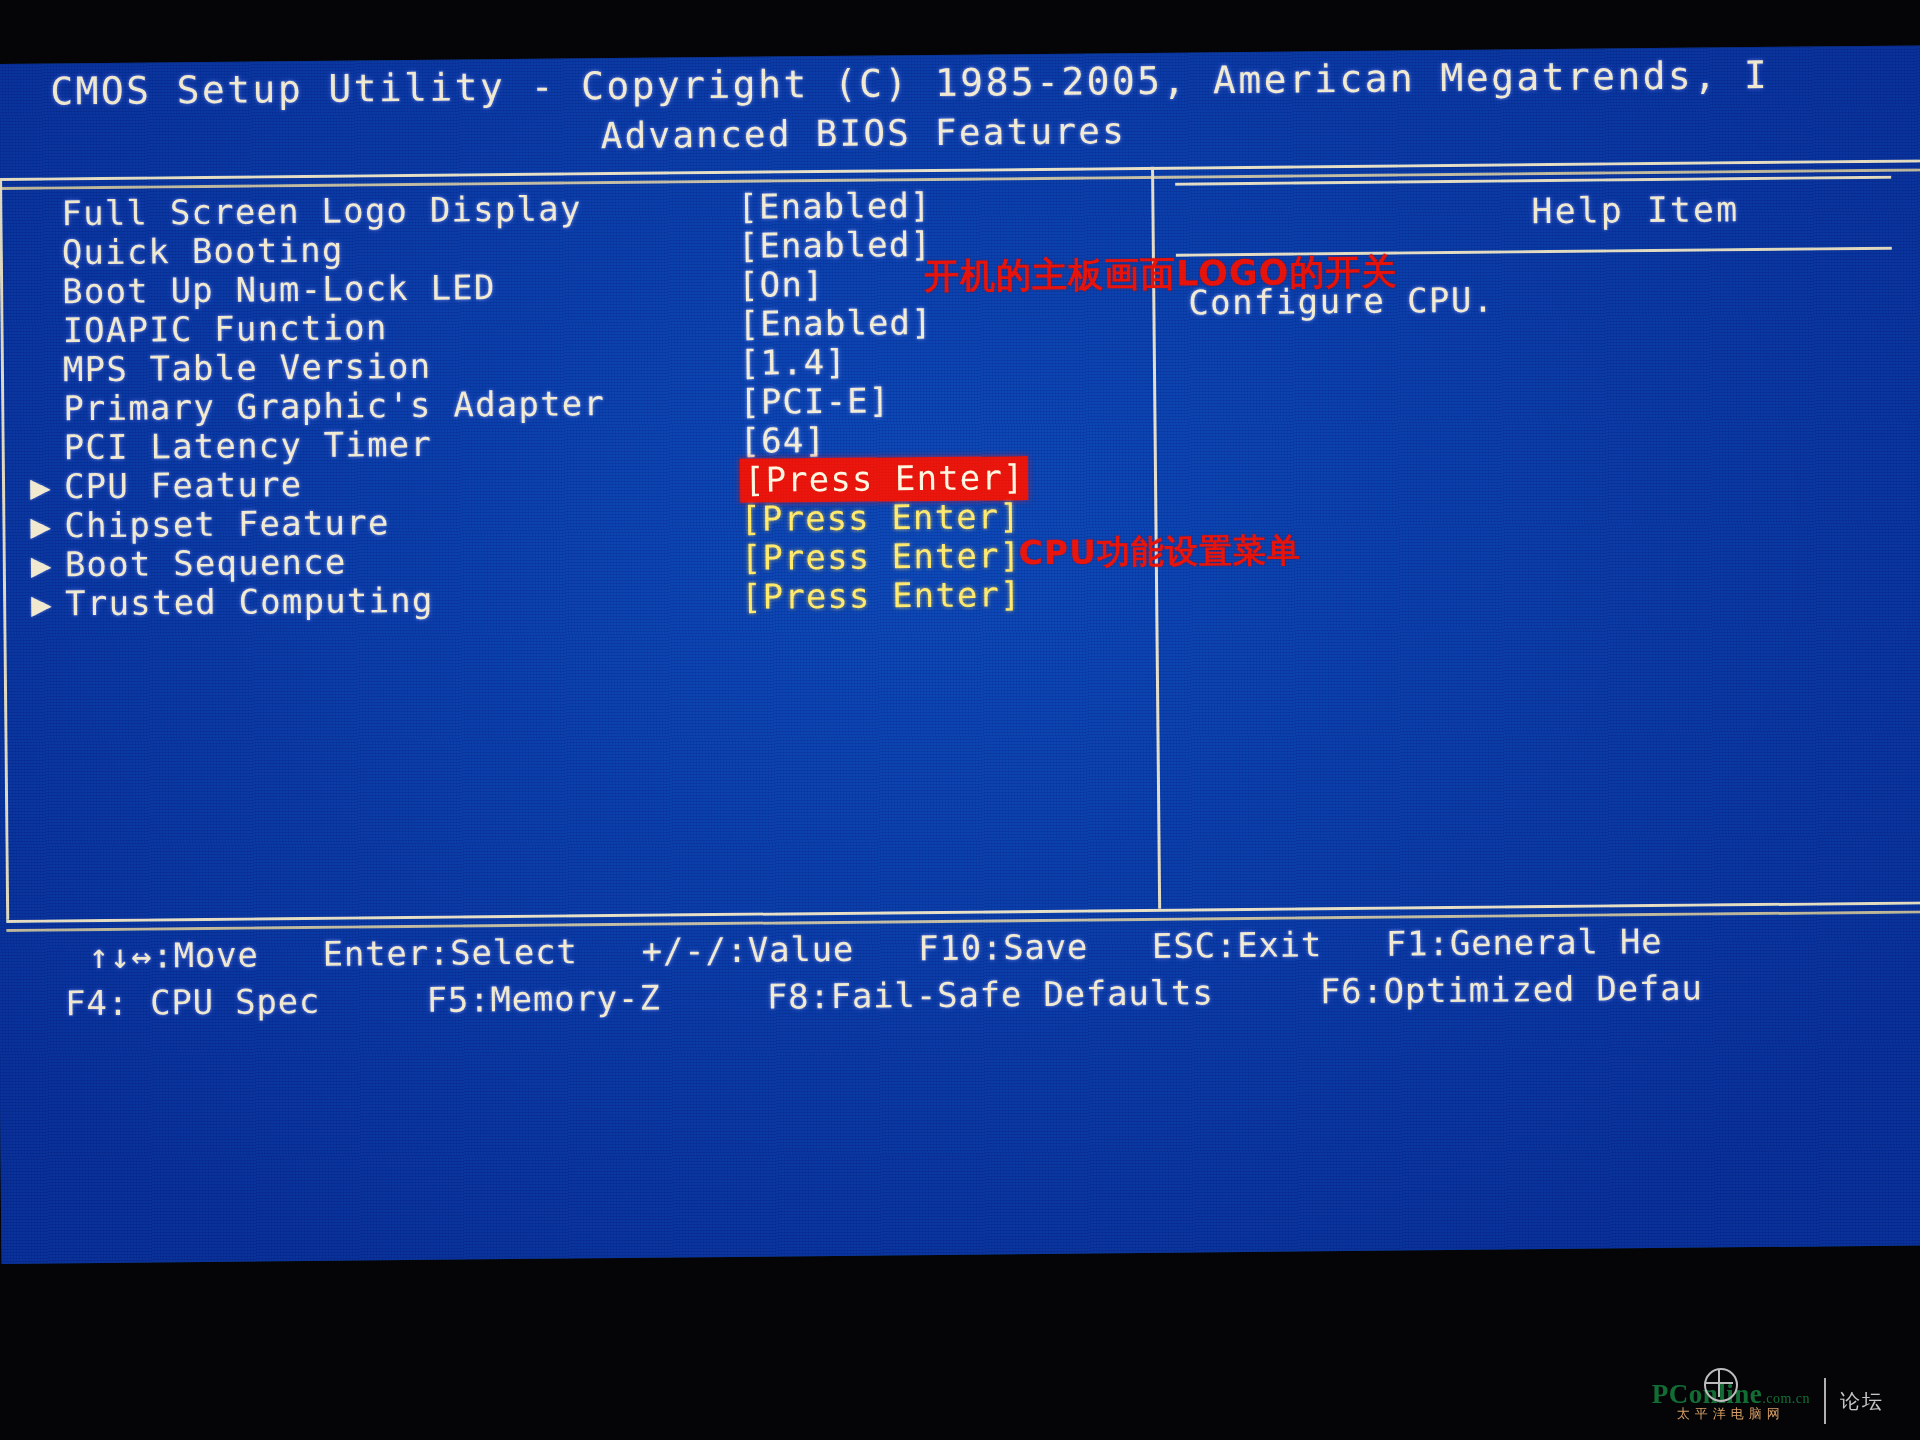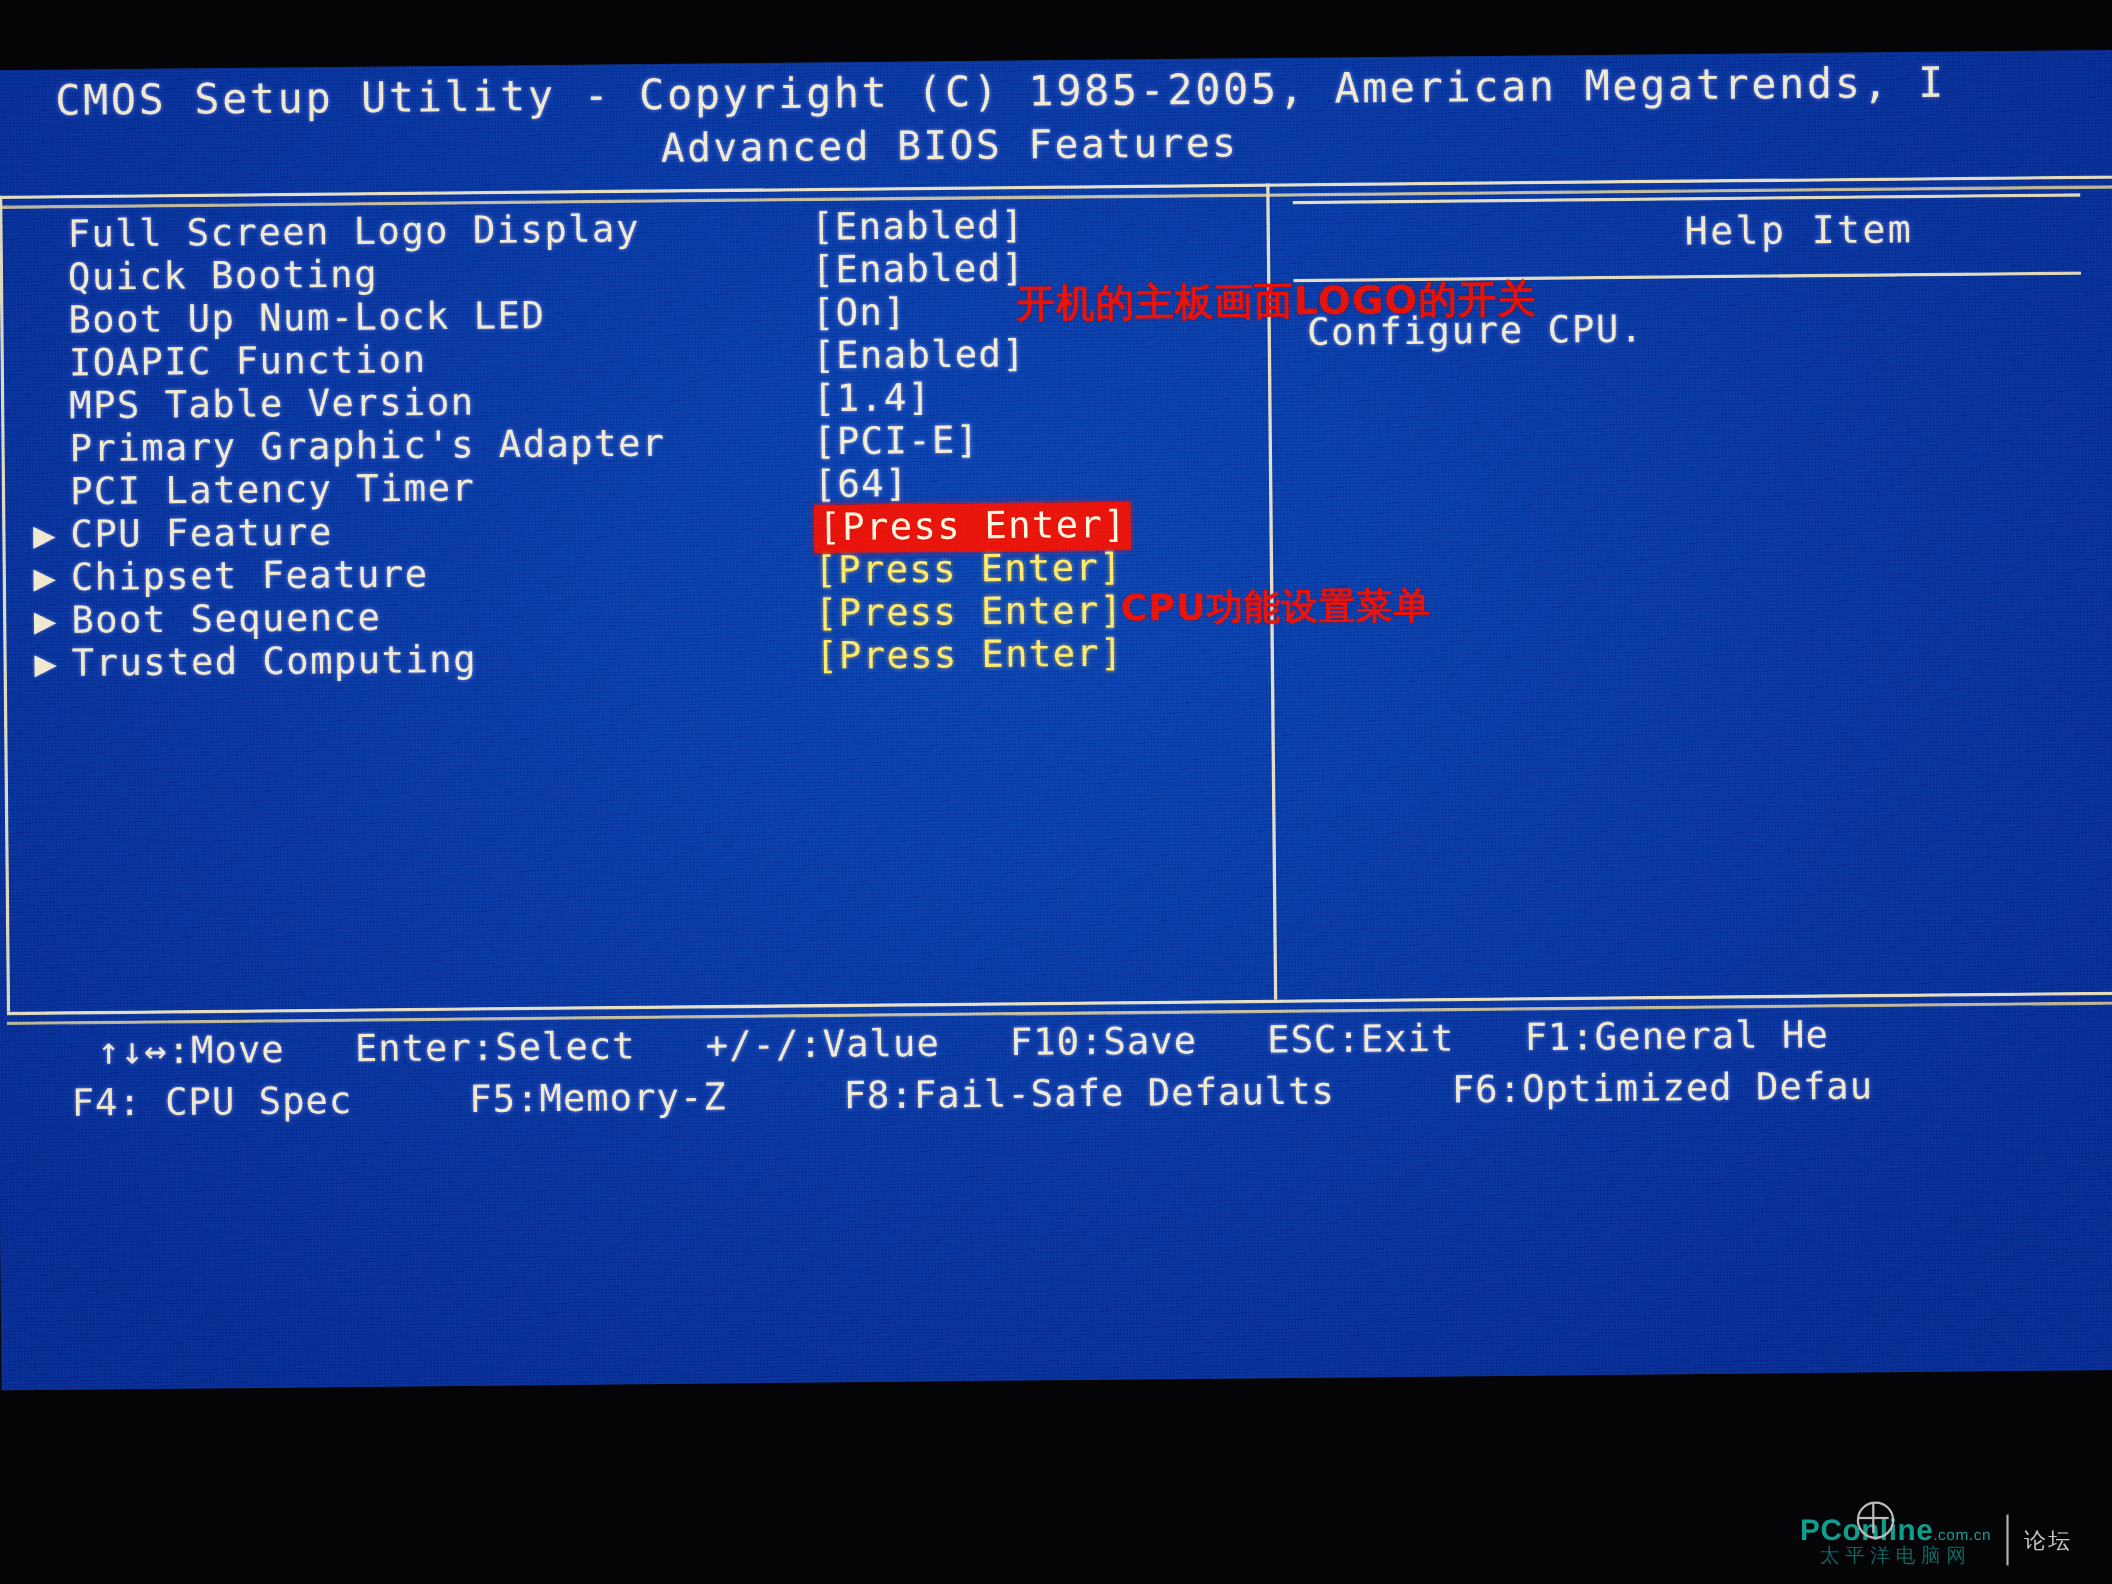--- a/index.html
+++ b/index.html
@@ -191,31 +191,31 @@
     position: absolute;
     right: 36px;
     bottom: 16px;
     display: flex;
     align-items: center;
     gap: 14px;
     opacity: 0.85;
   }
   .wm-left { text-align: center; line-height: 1.05; }
   .wm-main {
-    color: #14b8a6;
-    font-family: Liberation Sans, sans-serif;
+    color: #15803d;
+    font-family: Liberation Serif, serif;
     font-size: 27px;
     font-weight: bold;
     letter-spacing: 0.5px;
   }
   .wm-main .sm { font-size: 14px; font-weight: normal; }
   .wm-sub {
-    color: #0f766e;
-    font-family: Liberation Sans, sans-serif;
-    font-size: 18px;
+    color: #fdba74;
+    font-family: Liberation Mono, monospace;
+    font-size: 13px;
     letter-spacing: 5px;
   }
   .wm-bar { width: 2px; height: 46px; background: #d0d0d0; }
   .wm-right {
     color: #e8e8e8;
     font-family: "DejaVu Sans", "Liberation Sans", sans-serif;
     font-size: 20px;
     letter-spacing: 2px;
   }
   .wm-globe {

